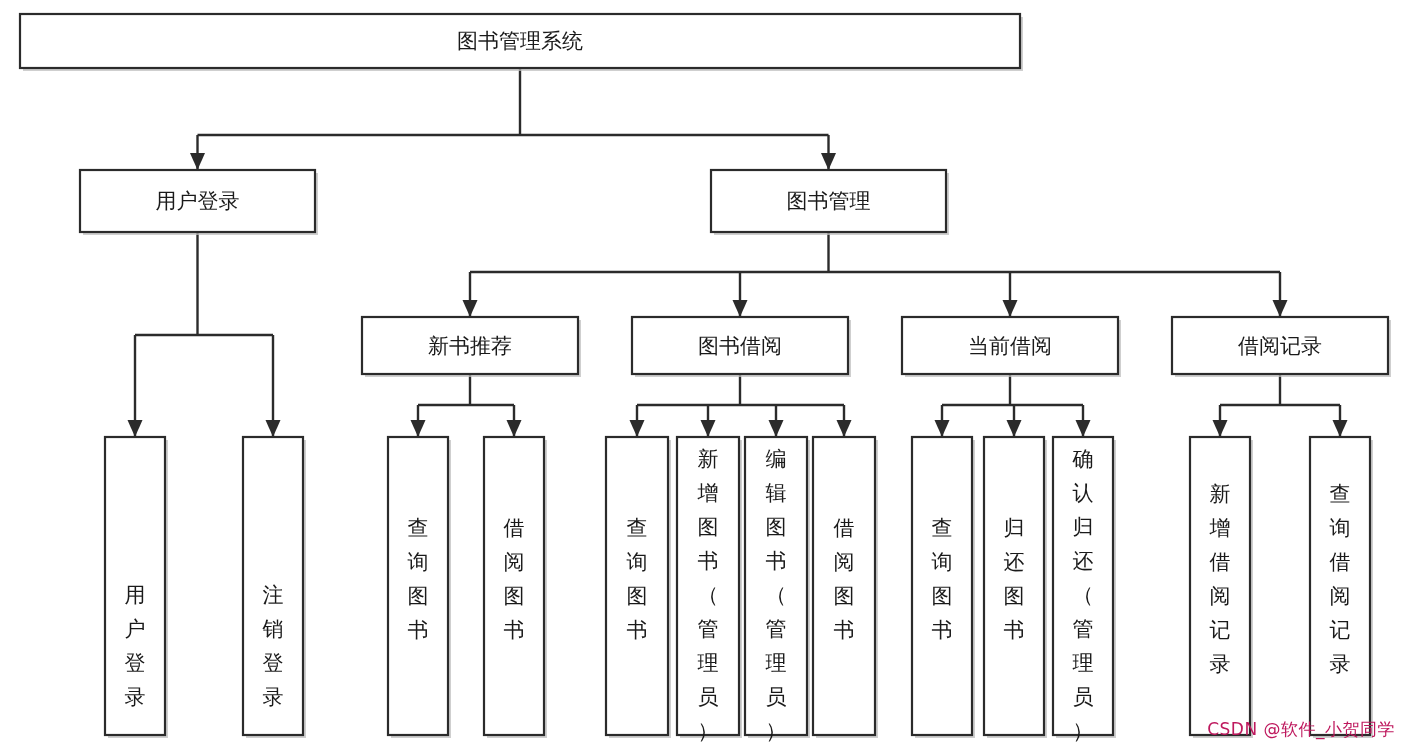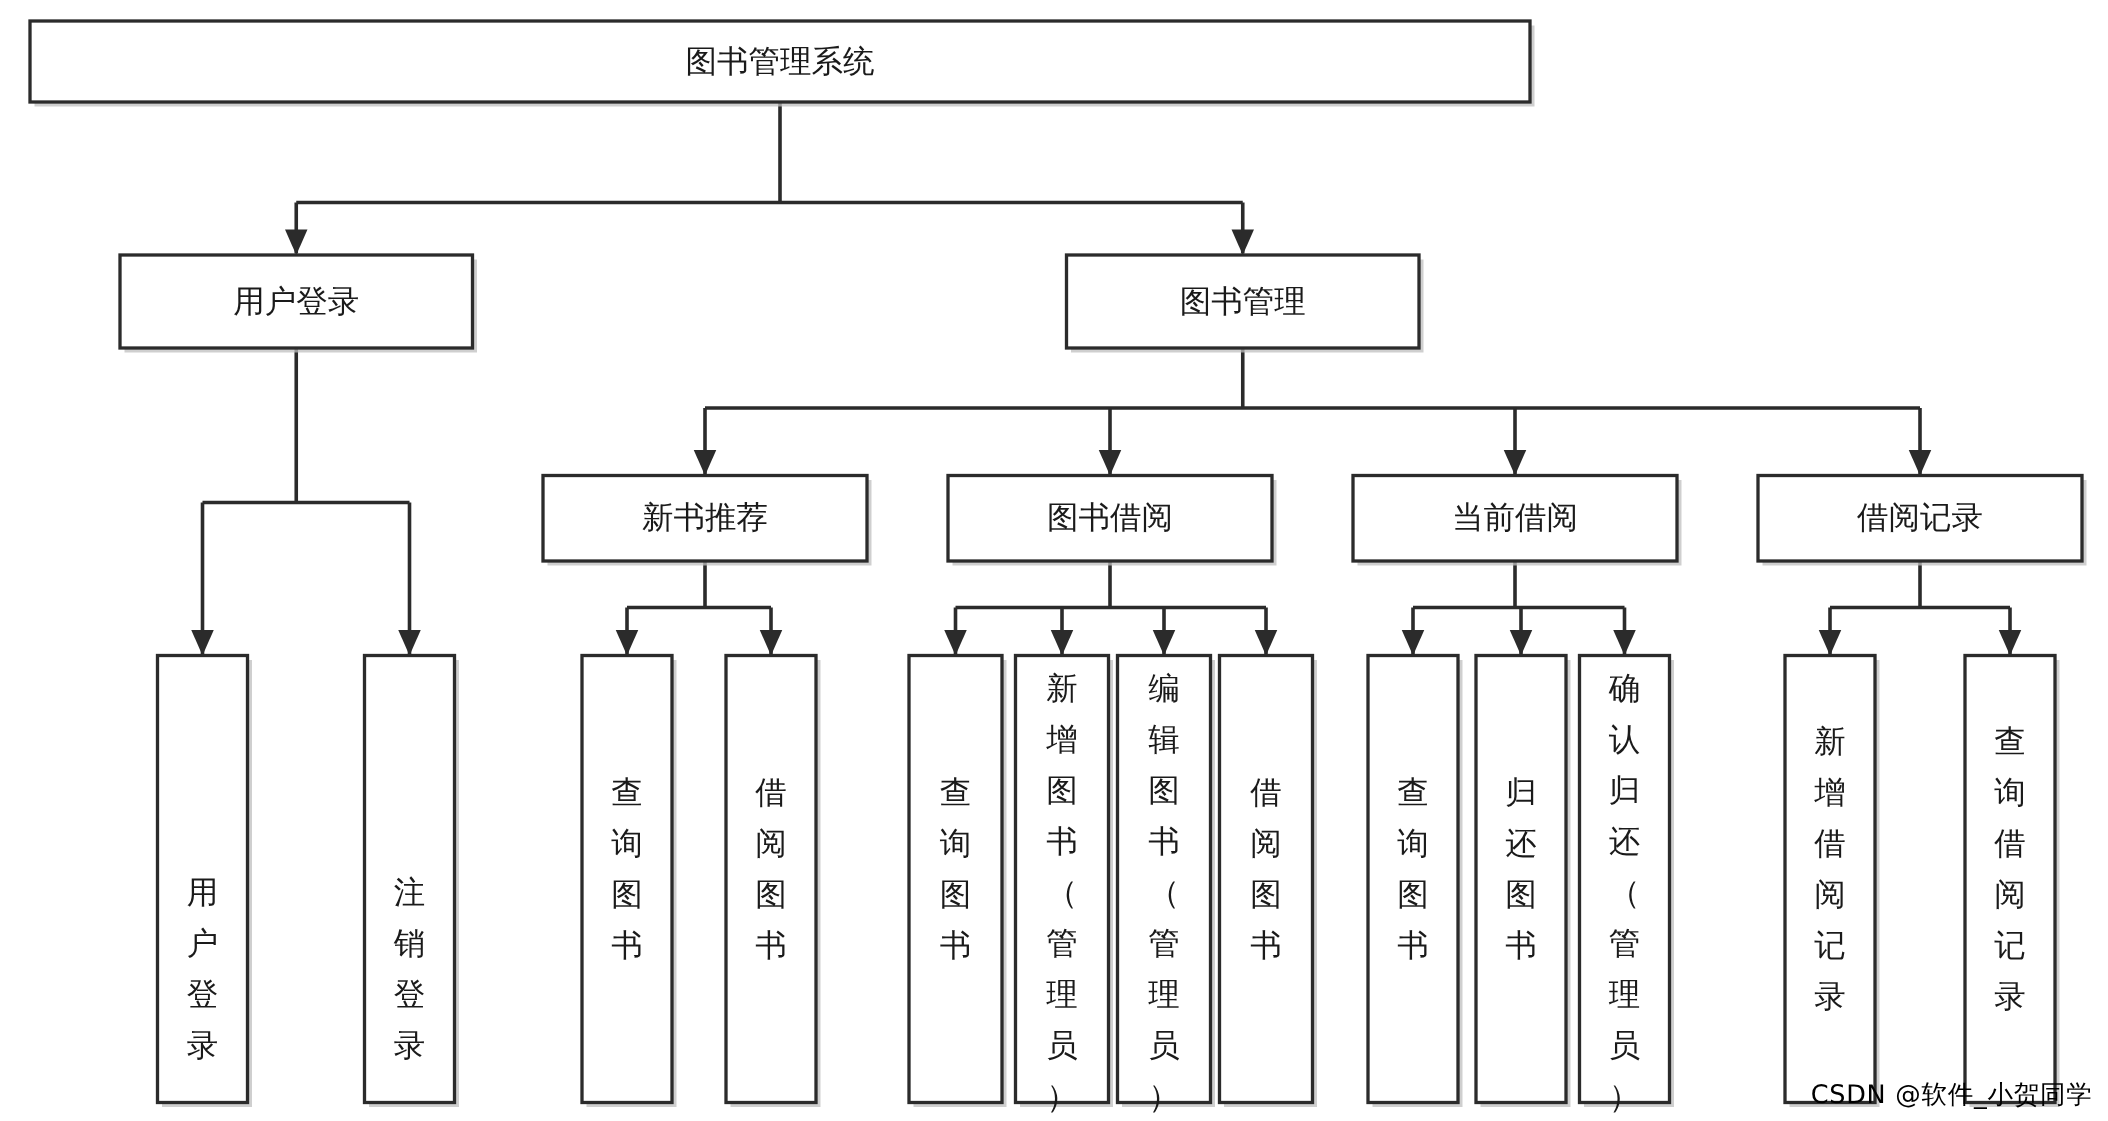--- a/index.html
+++ b/index.html
@@ -51,21 +51,21 @@
     fill: #1a1a1a;
     text-anchor: middle;
     dominant-baseline: middle;
   }
   .watermark {
     position: absolute;
     right: 10px;
     bottom: 6px;
     font-family: "DejaVu Sans", "Liberation Sans", sans-serif;
     font-size: 17px;
-    color: #000000;
+    color: #be185d;
     white-space: nowrap;
     letter-spacing: 0.5px;
     pointer-events: none;
   }
 </style>
 </head>
 <body>
 
 <div id="stage">
   <svg id="diagram-svg" viewBox="0 0 1405 747">

